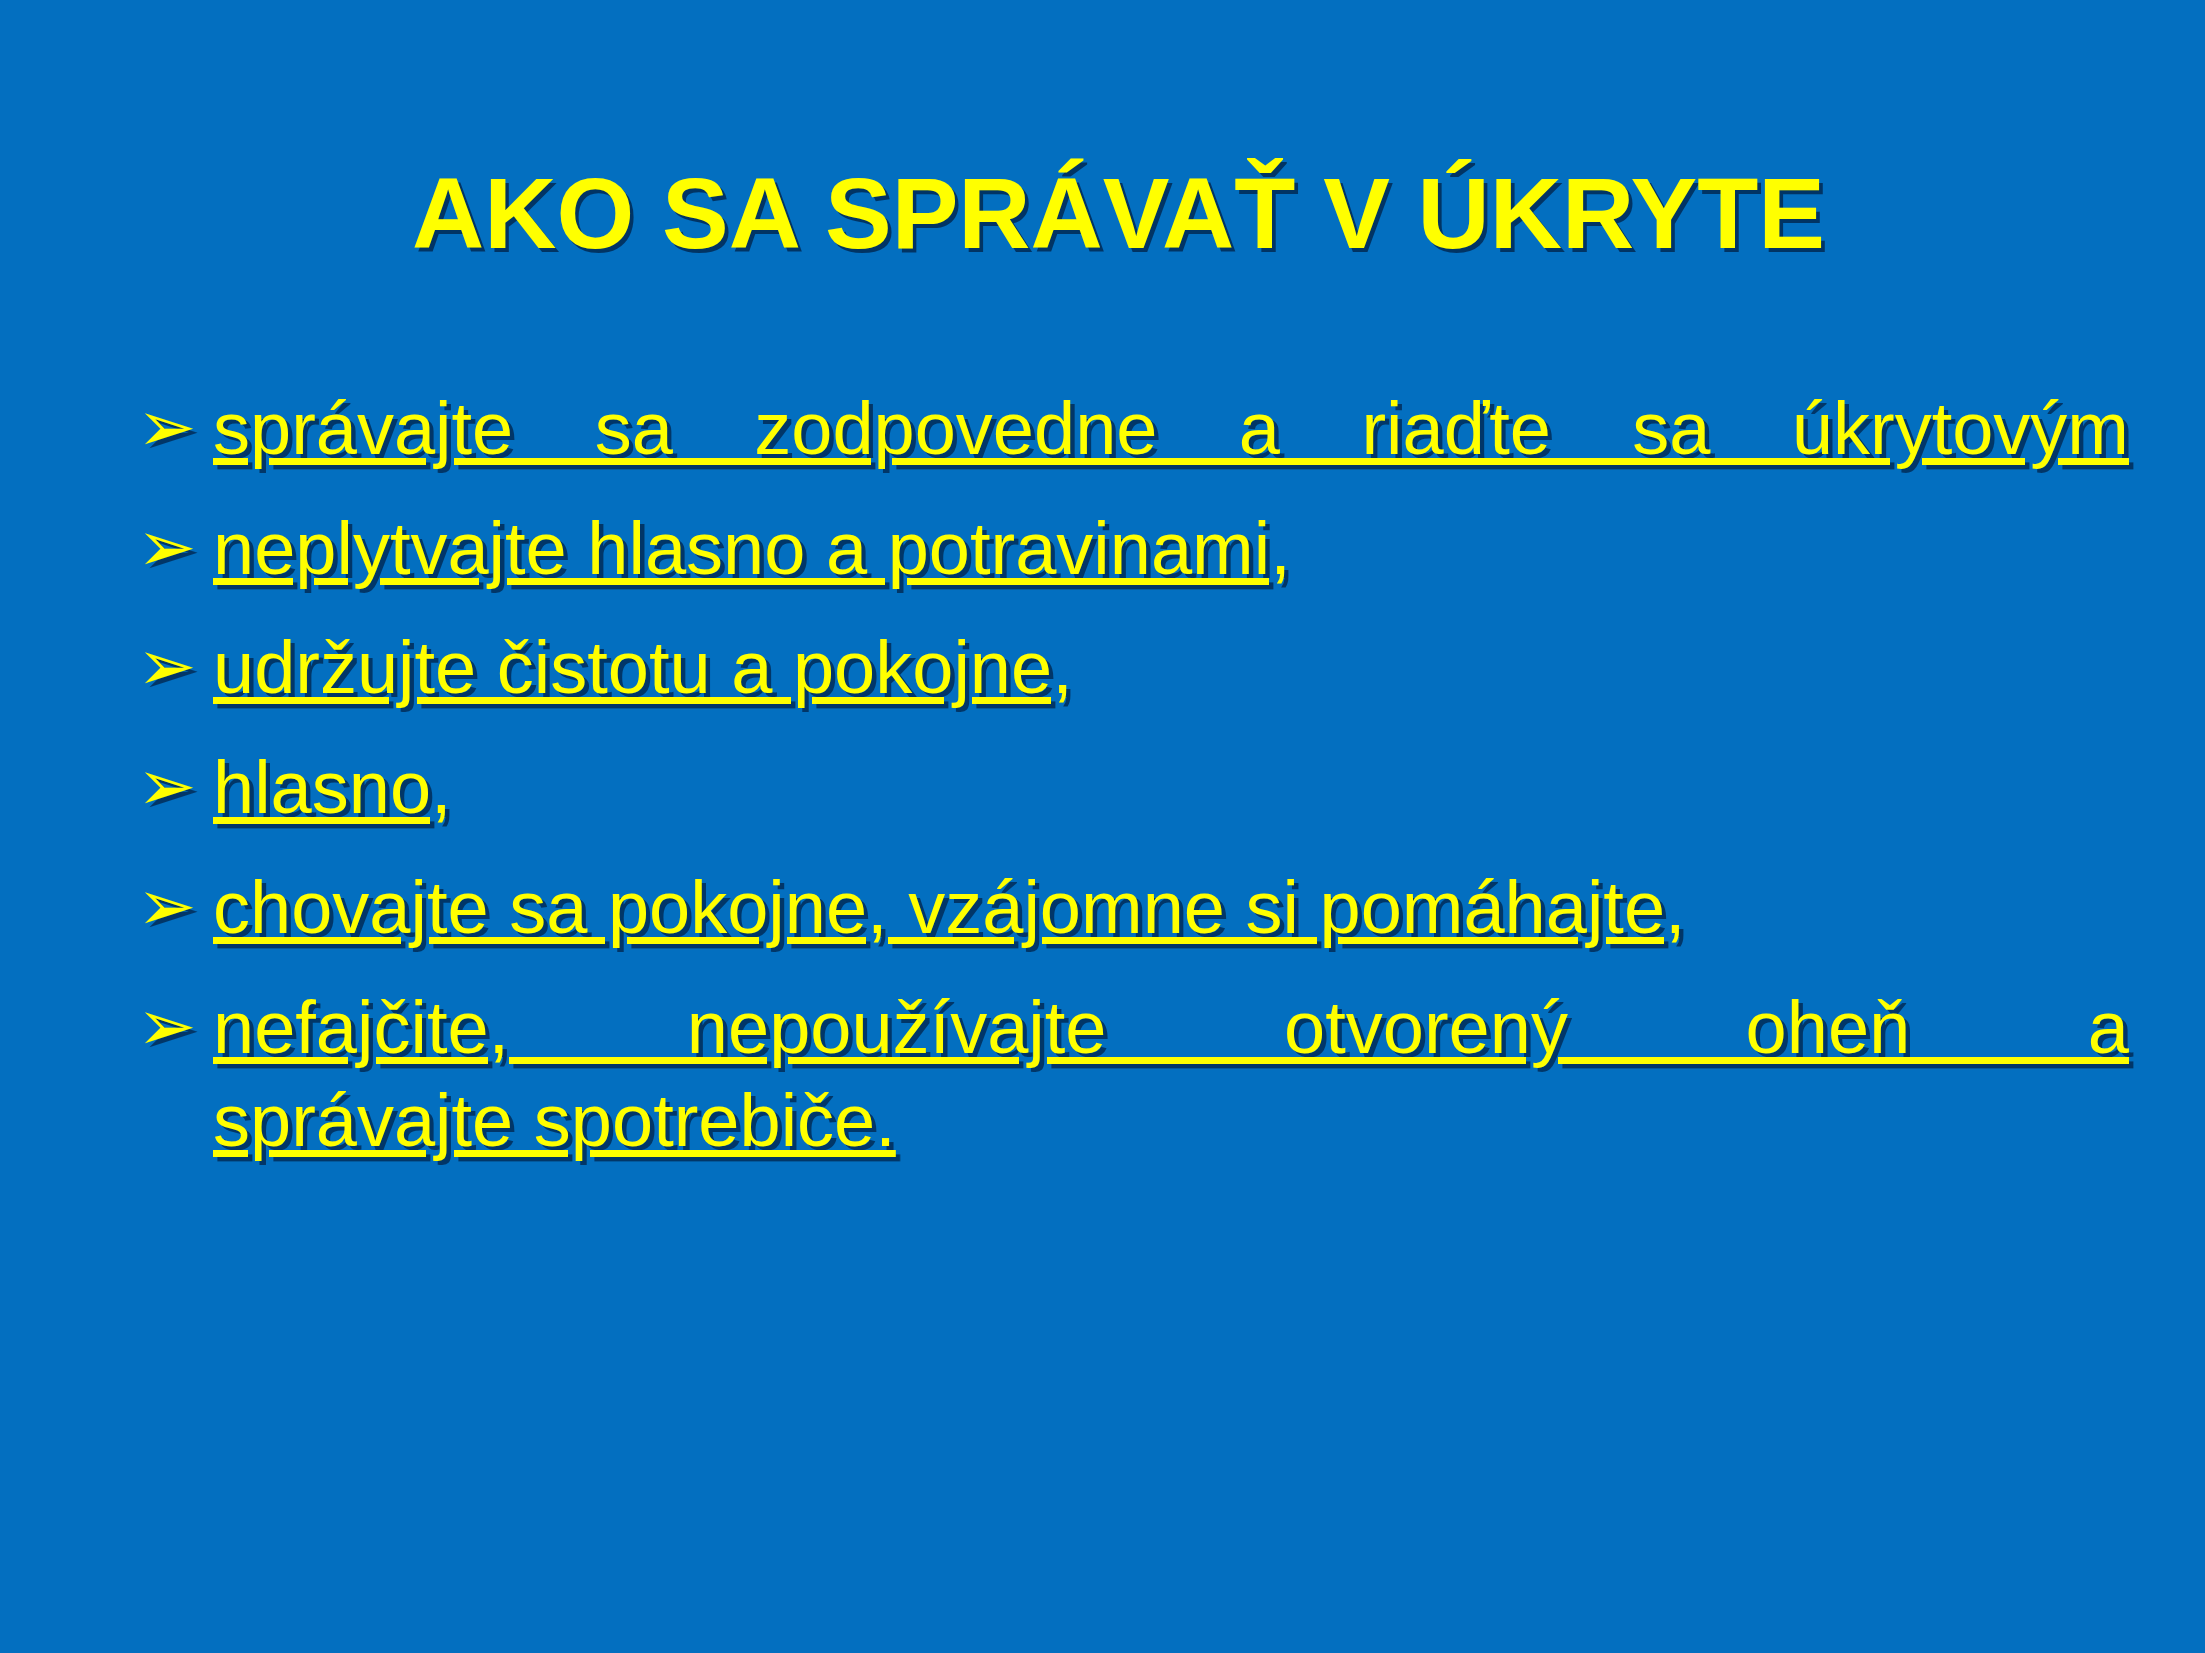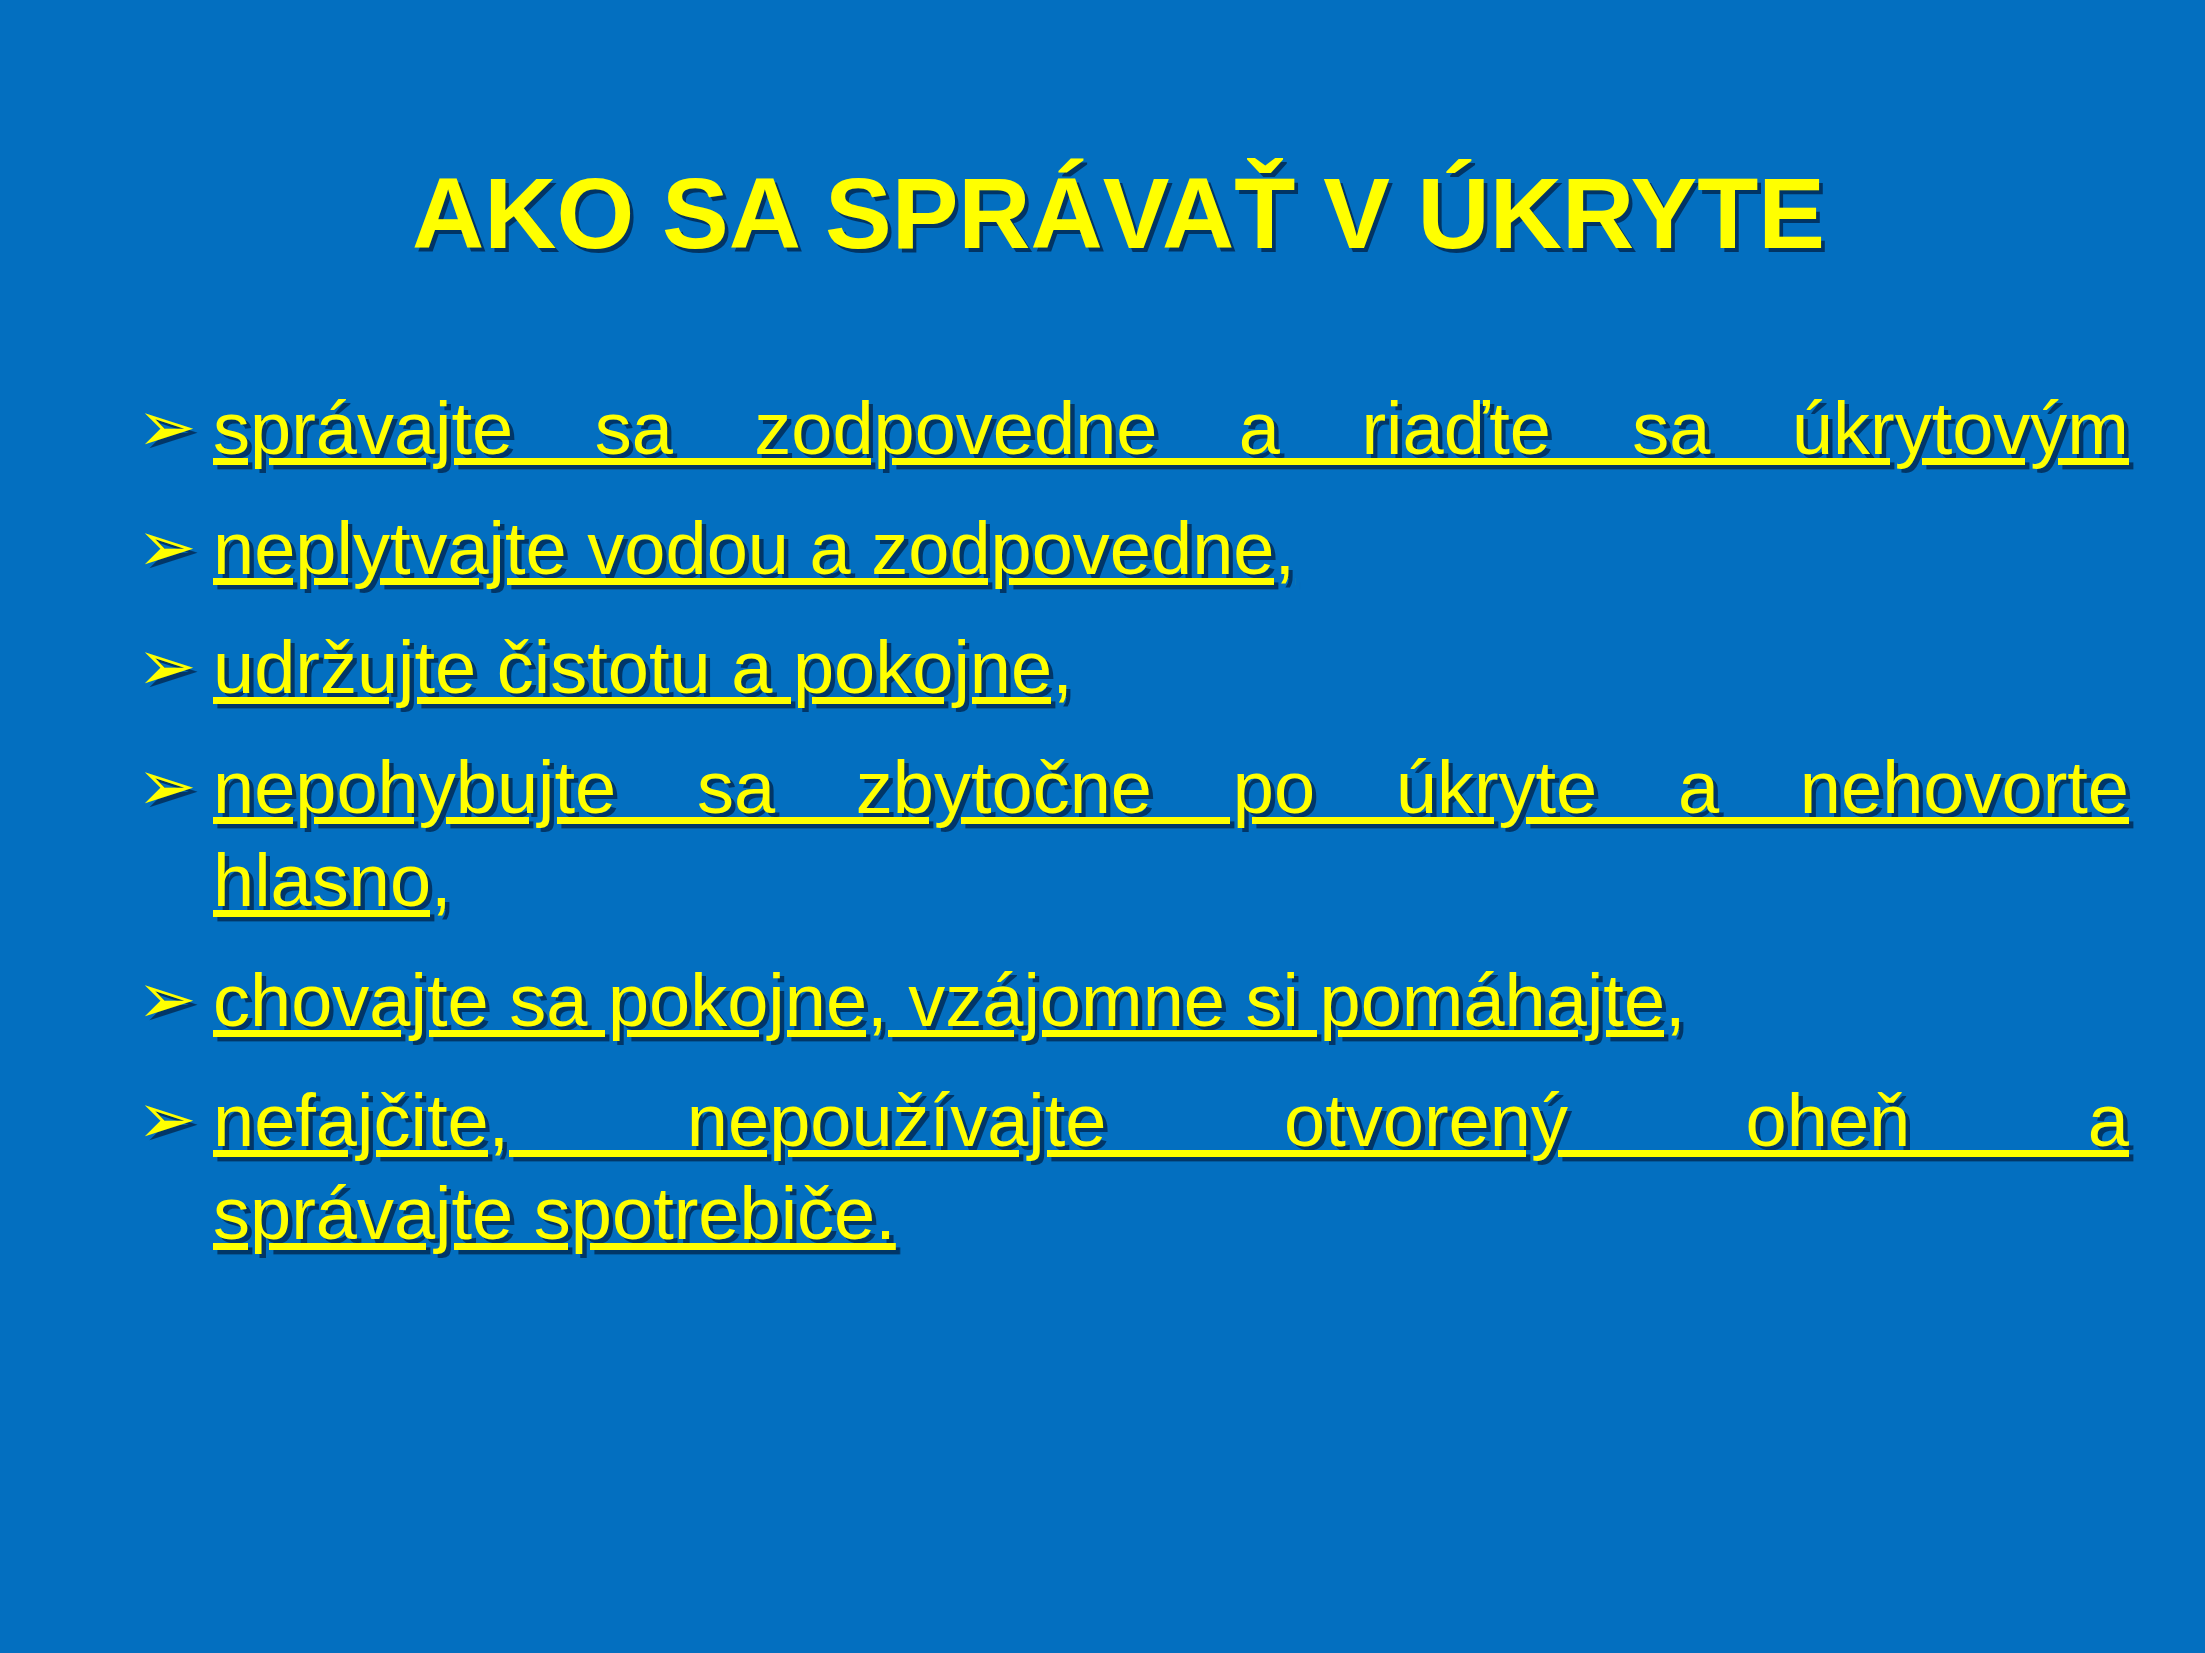--- a/index.html
+++ b/index.html
@@ -100,35 +100,34 @@
     <div class="bullet-item">
       <span class="bullet-marker">➢</span>
       <div class="bullet-text justify-two">
         <span class="line line-a">správajte sa zodpovedne a riaďte sa úkrytovým</span>
       </div>
     </div>
 
     <div class="bullet-item">
       <span class="bullet-marker">➢</span>
       <div class="bullet-text">
-        <span class="line line-last">neplytvajte vodou a zodpovedne,</span>
+        <span class="line line-last">neplytvajte hlasno a potravinami,</span>
       </div>
     </div>
 
     <div class="bullet-item">
       <span class="bullet-marker">➢</span>
       <div class="bullet-text">
         <span class="line line-last">udržujte čistotu a pokojne,</span>
       </div>
     </div>
 
     <div class="bullet-item">
       <span class="bullet-marker">➢</span>
       <div class="bullet-text justify-two">
-        <span class="line line-a">nepohybujte sa zbytočne po úkryte a nehovorte</span>
         <span class="line line-last">hlasno,</span>
       </div>
     </div>
 
     <div class="bullet-item">
       <span class="bullet-marker">➢</span>
       <div class="bullet-text">
         <span class="line line-last">chovajte sa pokojne, vzájomne si pomáhajte,</span>
       </div>
     </div>

